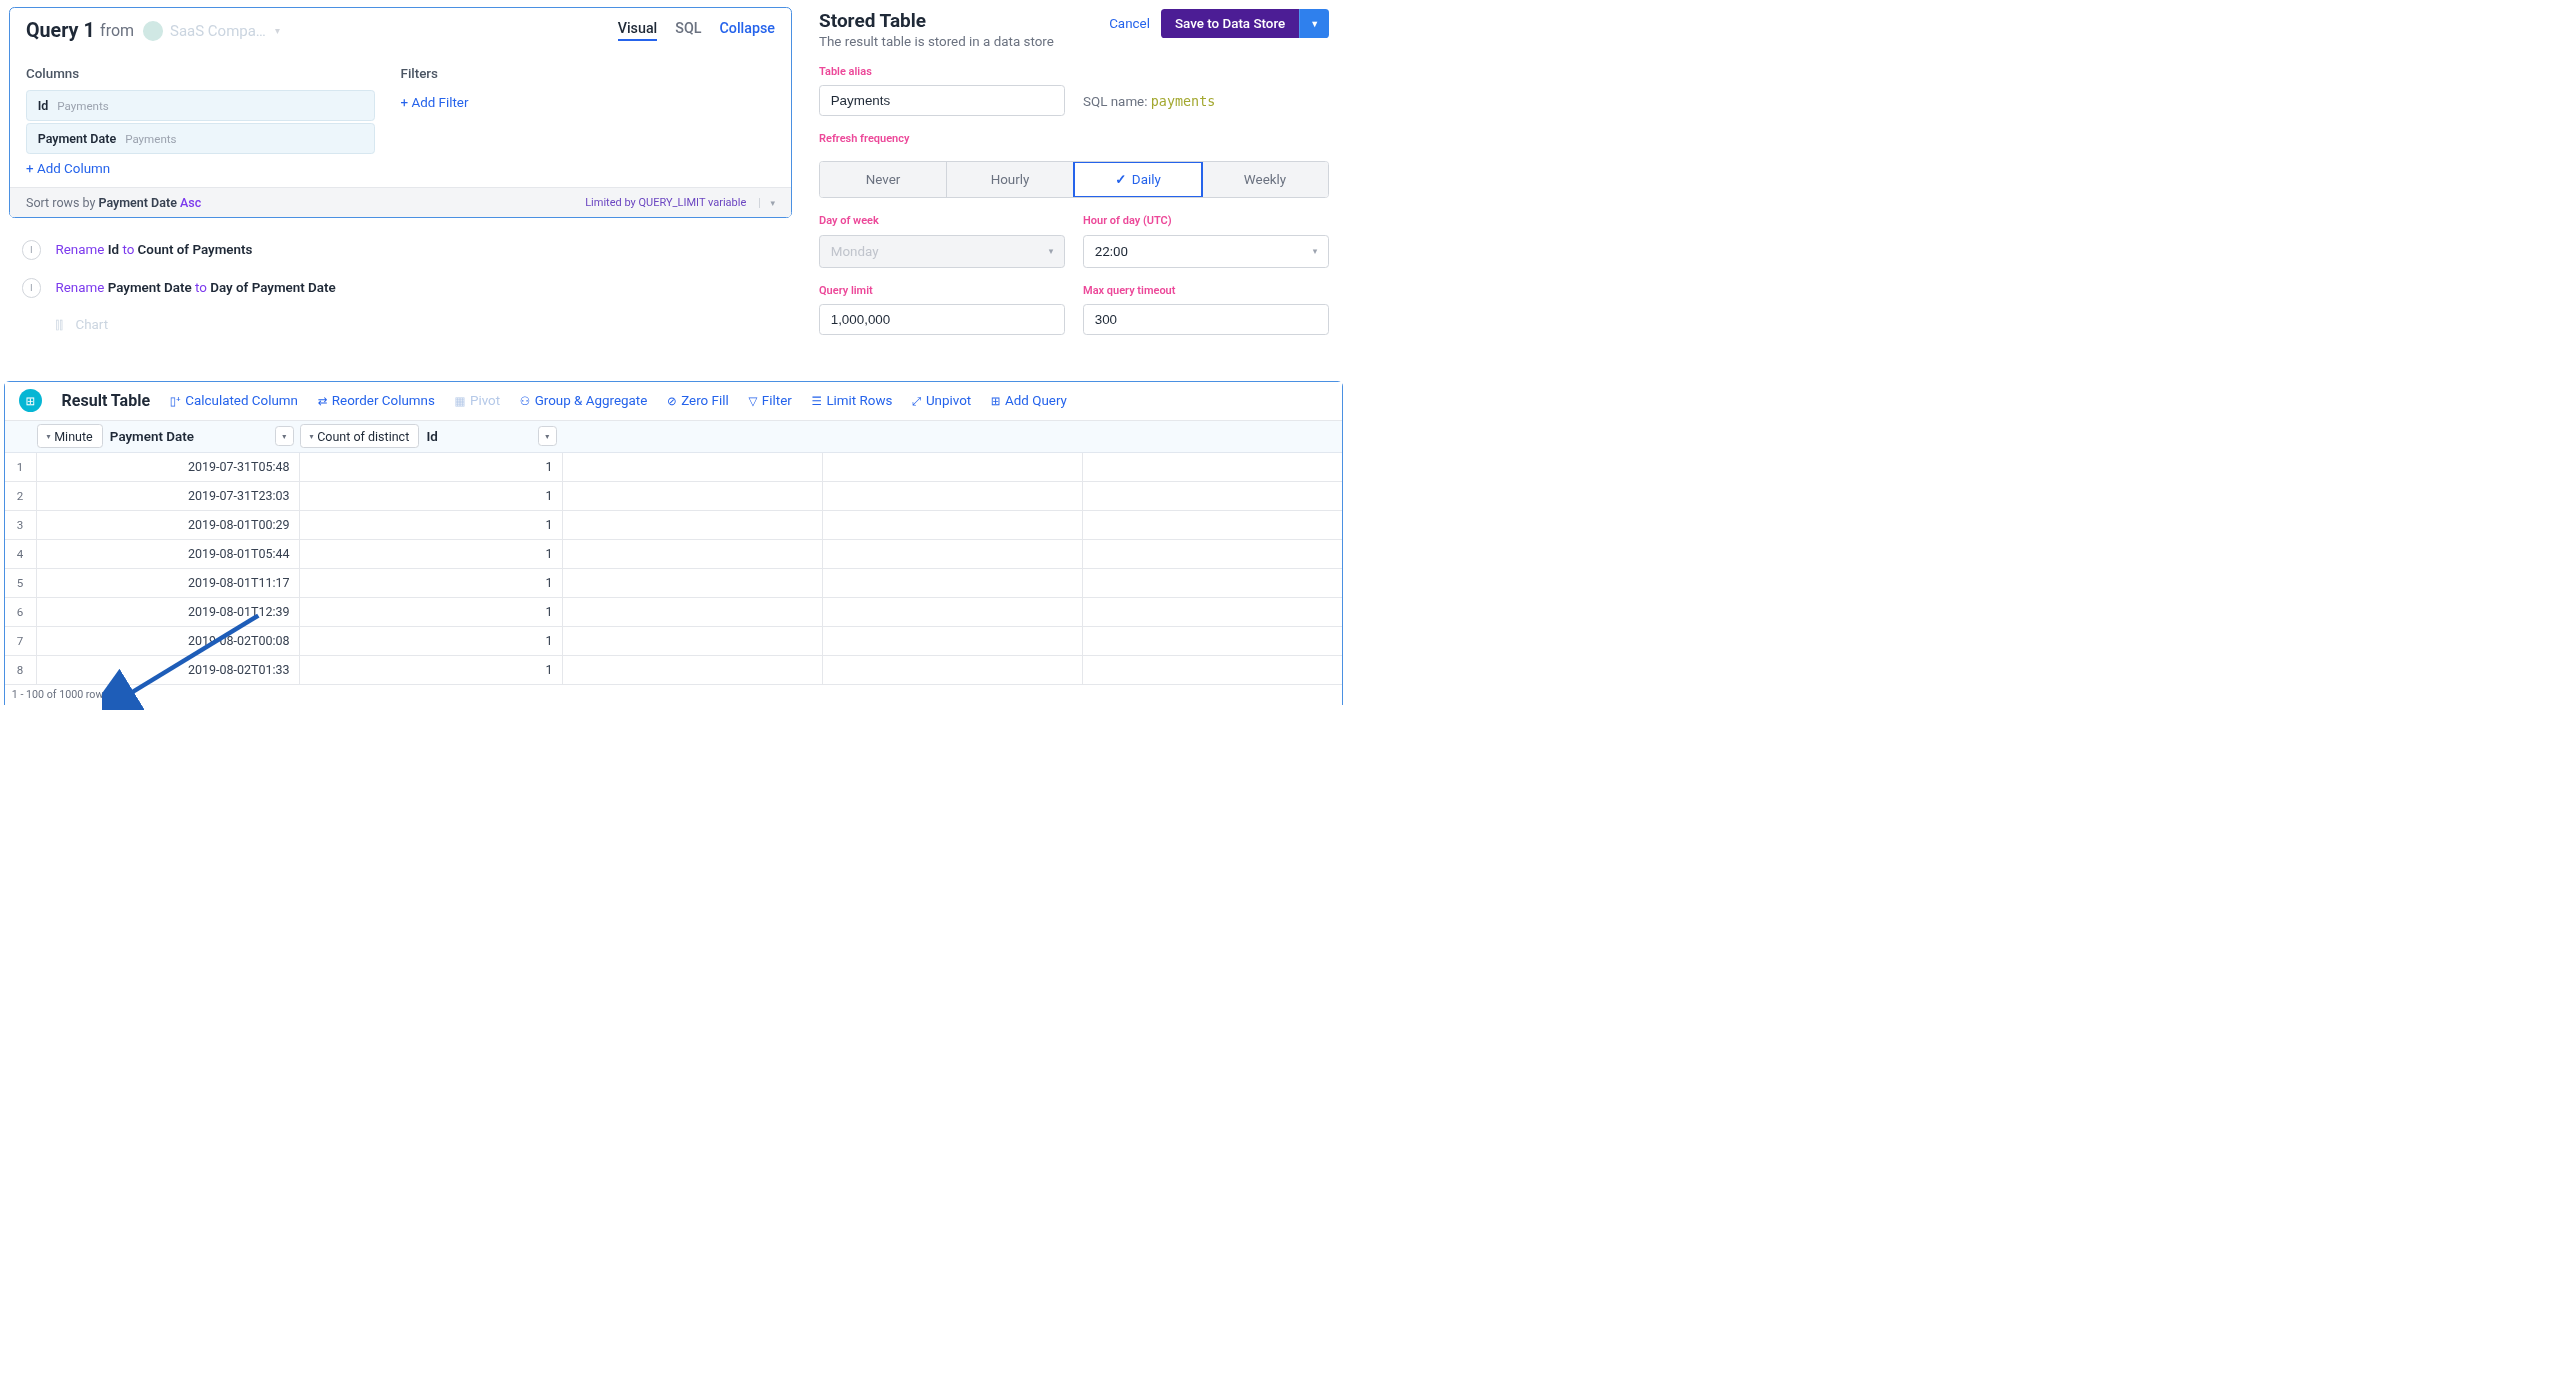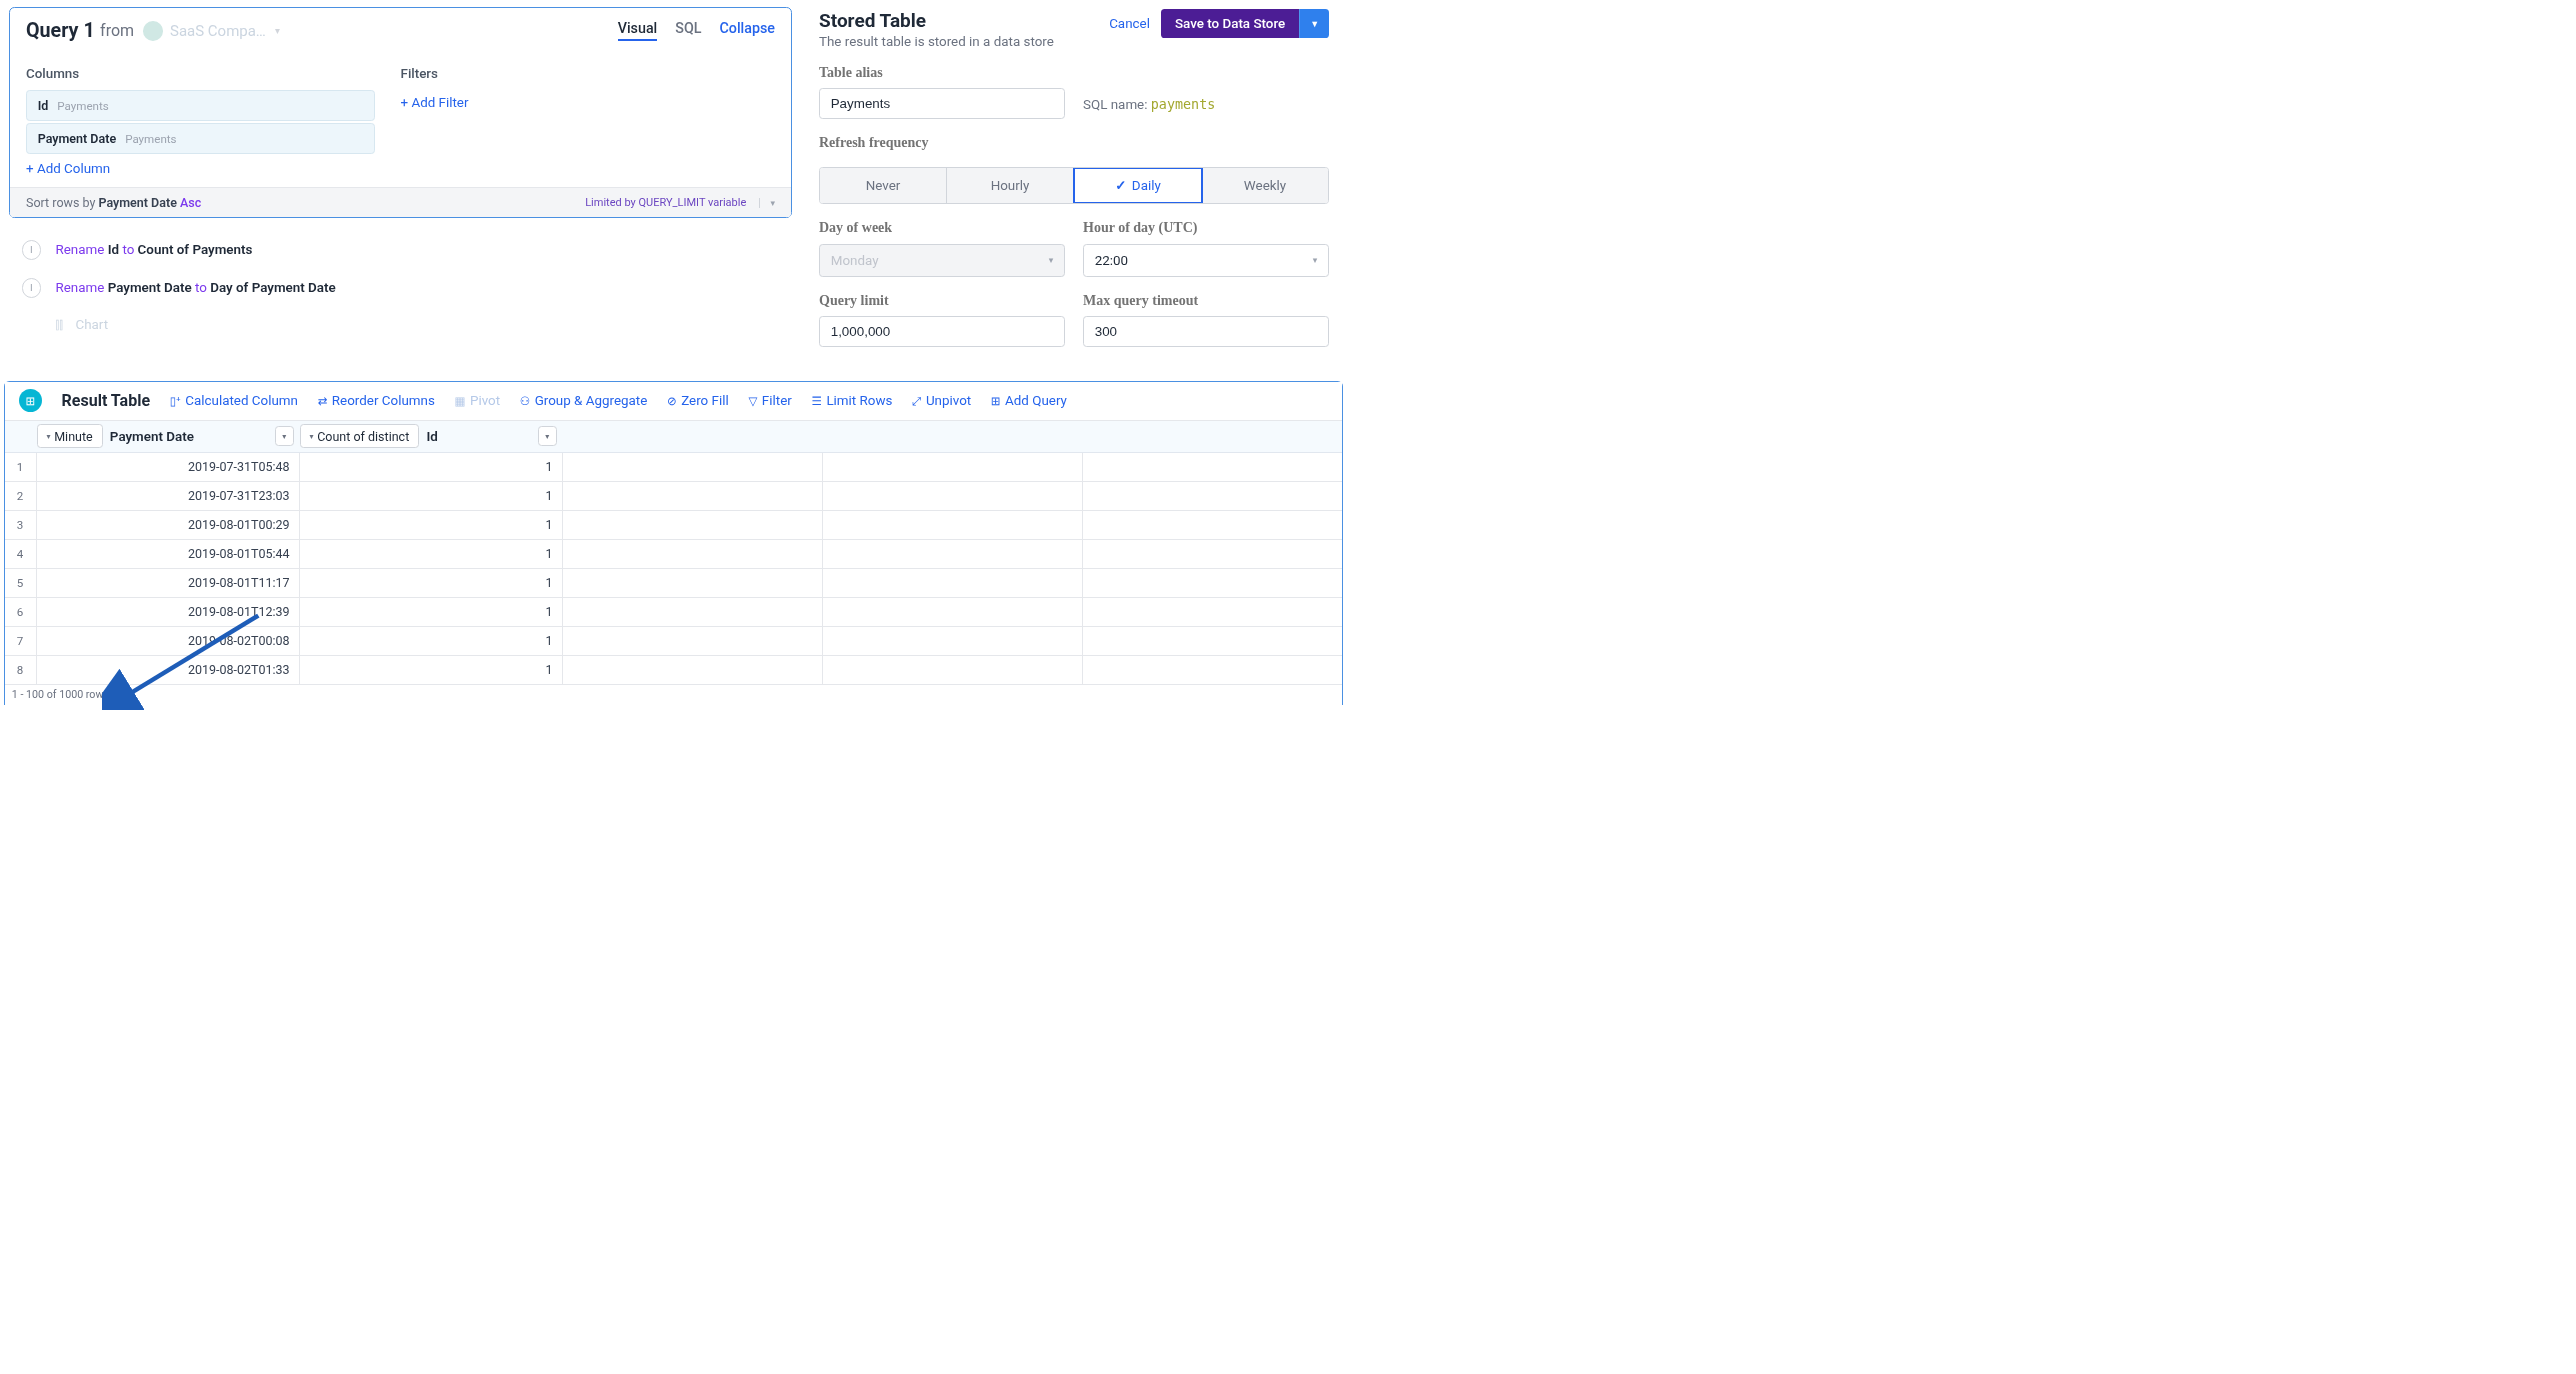--- a/index.html
+++ b/index.html
@@ -54,21 +54,21 @@
 .rp-title { font-size: 19px; font-weight: 700; }
 .rp-sub { font-size: 13.4px; color: #6b7280; margin-top: 1.8px; }
 .rp-actions { display: flex; align-items: center; gap: 10.7px; }
 .cancel-link { color: #2563eb; font-size: 13.4px; cursor: pointer; }
 .save-btn { display: flex; align-items: stretch; }
 .save-main { background: #4c1d95; color: #fff; padding: 7.2px 14.3px; border-radius: 3.6px 0 0 3.6px; font-size: 13.4px; font-weight: 500; cursor: pointer; }
 .save-drop { background: #2f80ed; color: #fff; padding: 7.2px 9.8px; border-radius: 0 3.6px 3.6px 0; border-left: 0.9px solid #4a98ef; display: flex; align-items: center; font-size: 9px; cursor: pointer; }
 
 .rp-field-row { display: flex; margin-top: 16px; gap: 18px; }
 .rp-field { flex: 1; }
-.fld-label { font-size: 14px; font-weight: 600; color: #737373; margin-bottom: 7.2px; font-family: Liberation Serif, serif; }
+.fld-label { font-size: 11px; font-weight: 600; color: #ec4899; margin-bottom: 7.2px; }
 .fld-input { width: 100%; max-width: 251px; border: 0.9px solid #d1d5db; border-radius: 3.6px; padding: 7.2px 10.7px; font-size: 13.4px; color: #1f2937; }
 .fld-input.full { max-width: 100%; }
 .sql-hint { font-size: 13.4px; color: #6b7280; }
 .sql-hint .code { font-family: ui-monospace, monospace; color: #a3a830; }
 
 .freq-group { display: flex; margin-top: 16px; border: 0.9px solid #d1d5db; border-radius: 3.6px; overflow: hidden; }
 .freq-opt { flex: 1; text-align: center; padding: 9px 0; font-size: 13.4px; color: #6b7280; background: #f3f4f6; border-right: 0.9px solid #d1d5db; cursor: pointer; display: flex; align-items: center; justify-content: center; gap: 5.4px; }
 .freq-opt:last-child { border-right: none; }
 .freq-opt.active { background: #fff; color: #2563eb; border: 0.9px solid #2563eb; outline: 0.9px solid #2563eb; z-index: 1; }
 .freq-opt .chk { color: #2563eb; font-weight: bold; }

